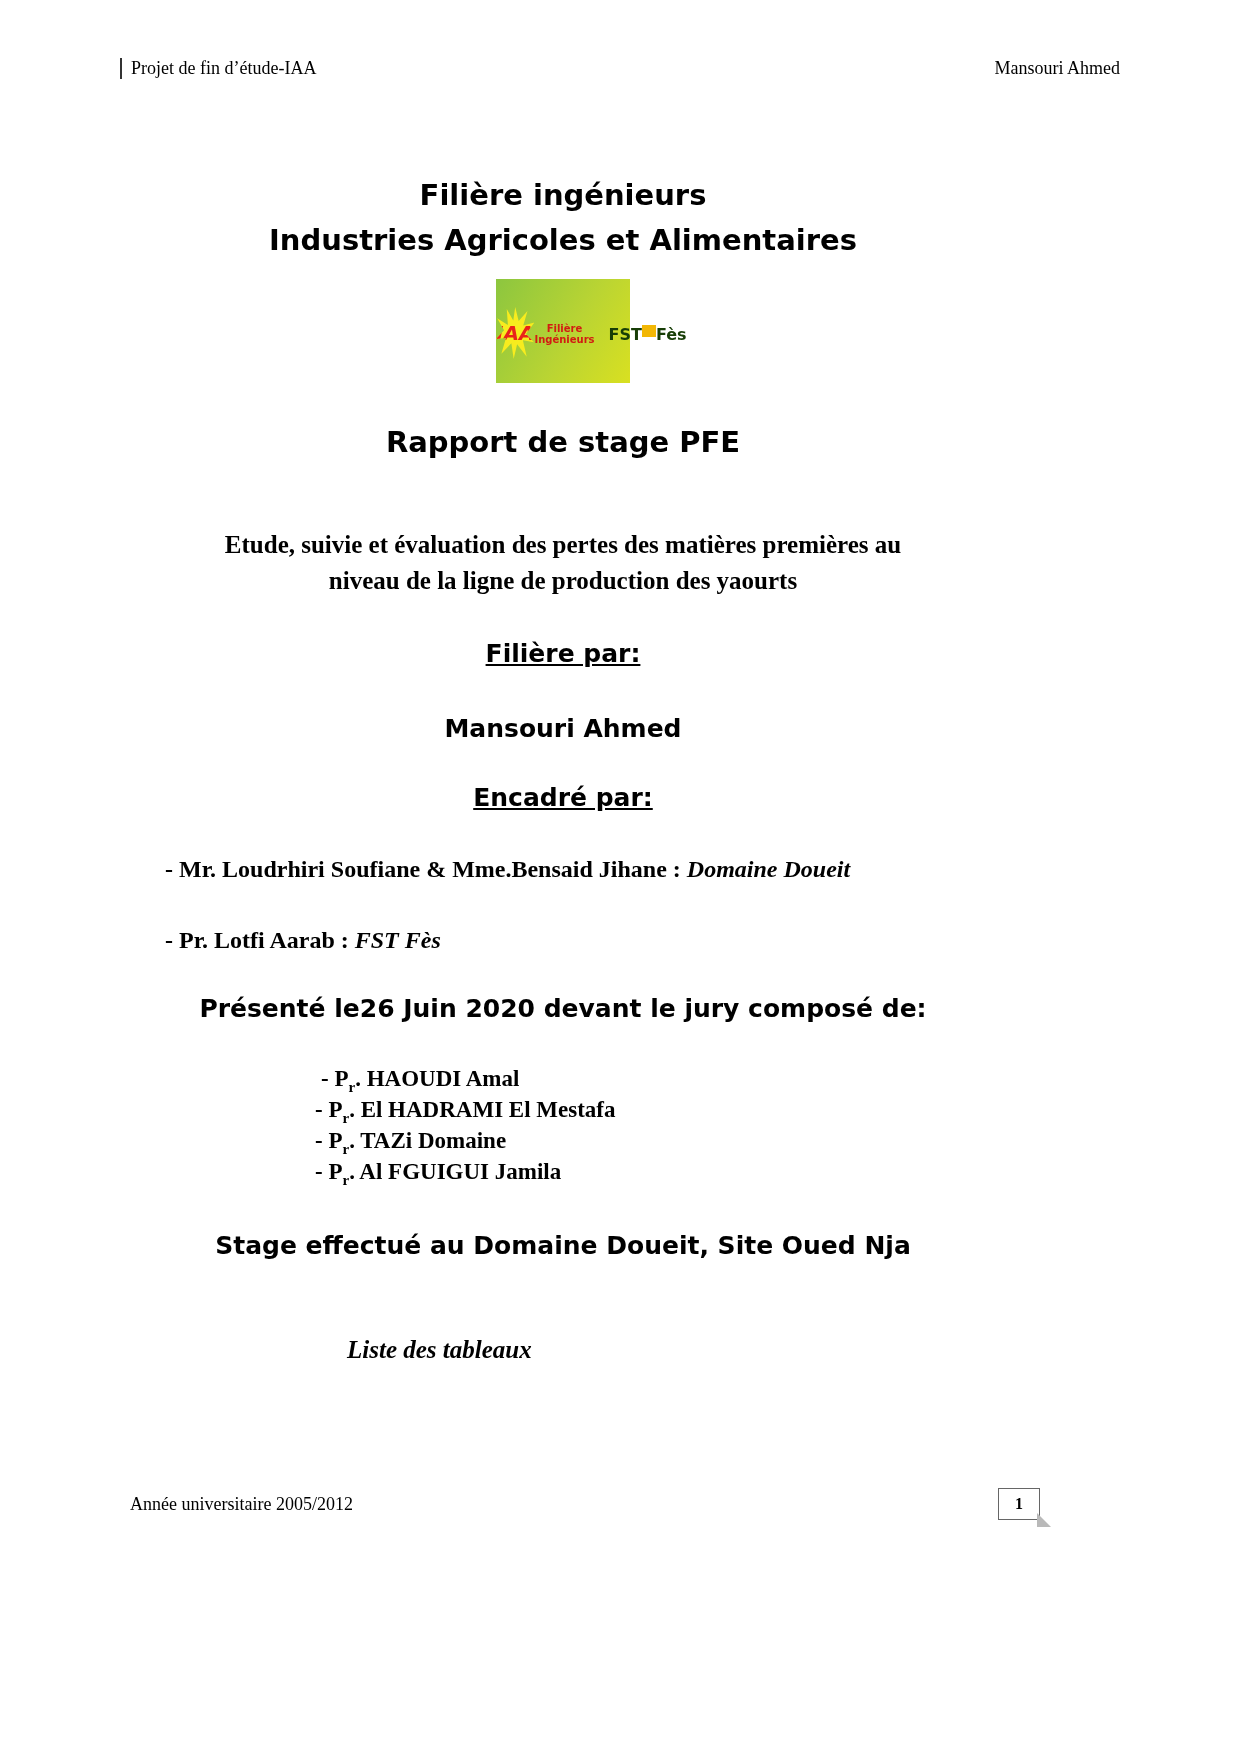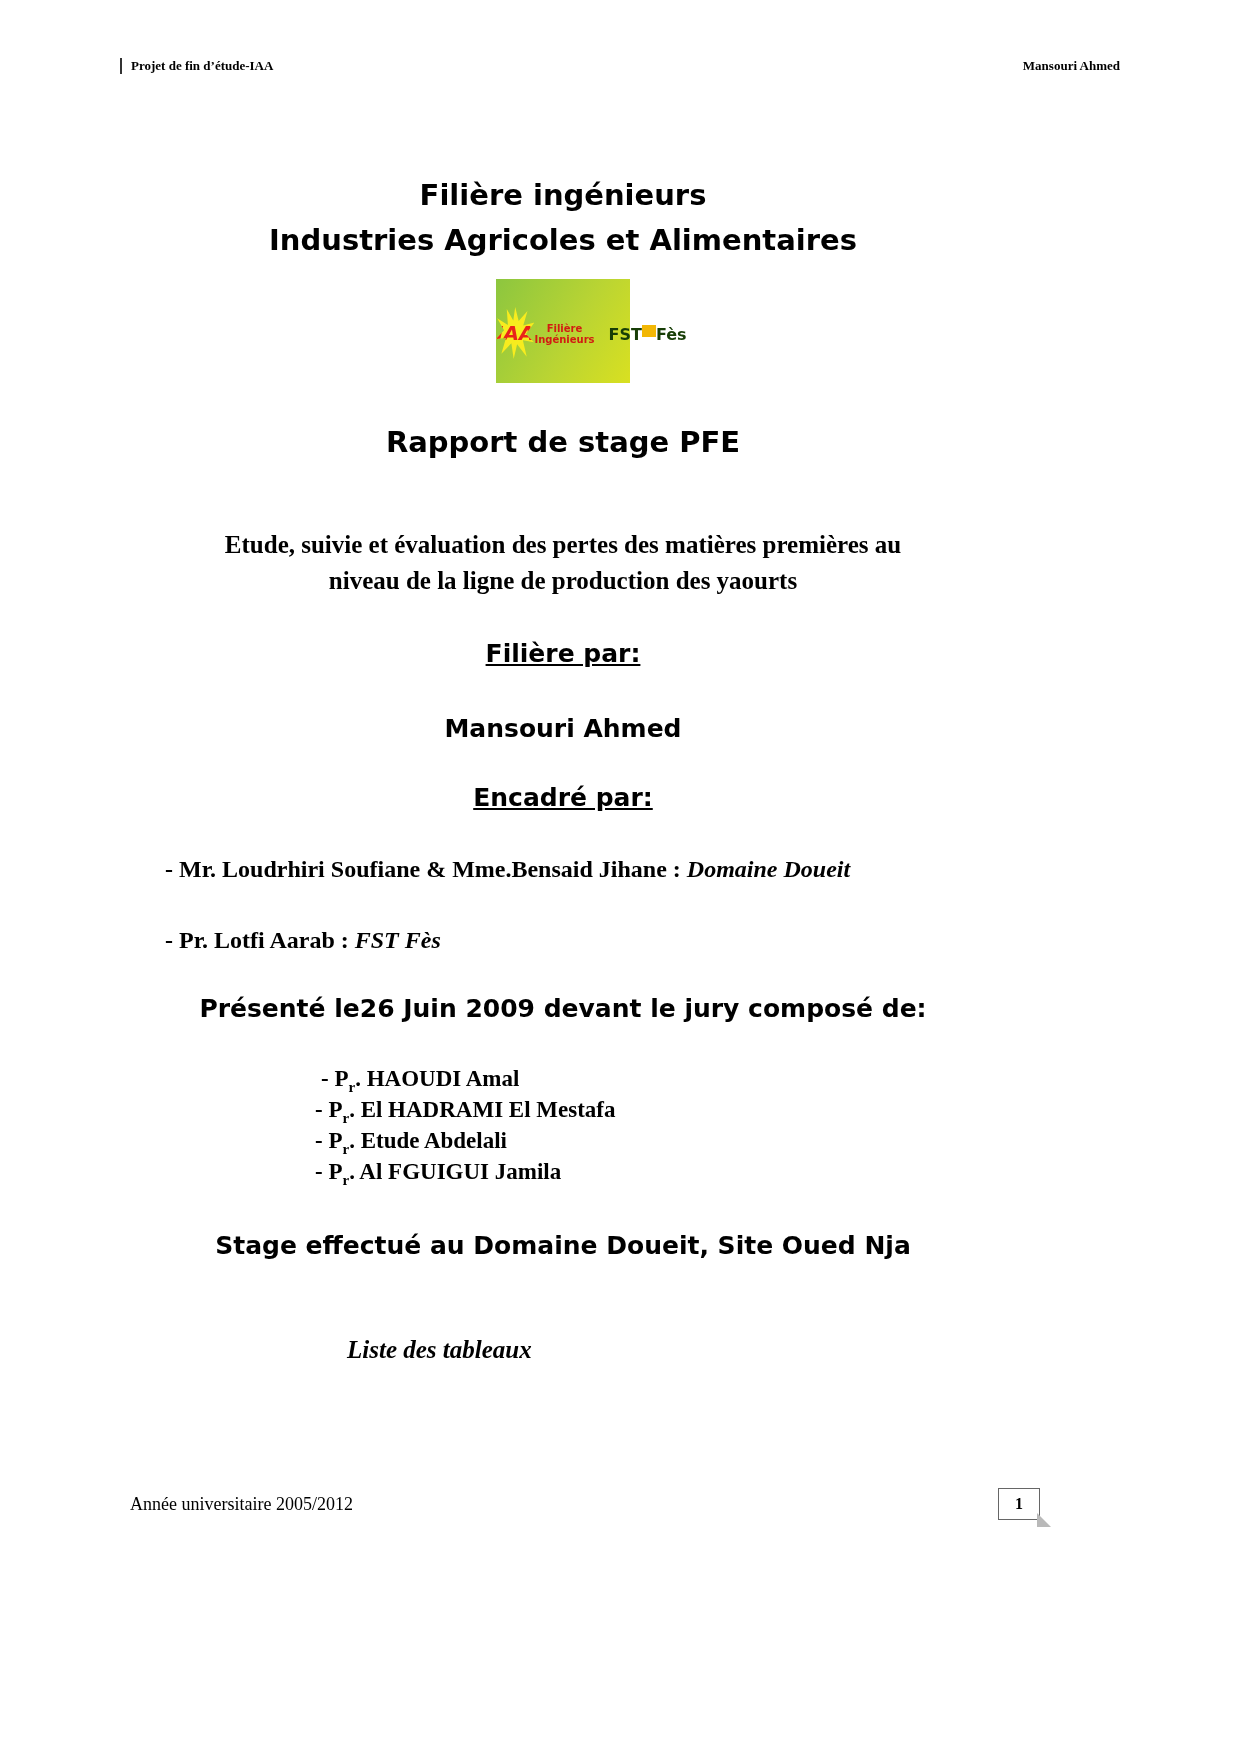--- a/index.html
+++ b/index.html
@@ -19,22 +19,21 @@
 
   
   .header {
     position: absolute;
     top: 58px;
     left: 120px;
     right: 120px;
     display: flex;
     justify-content: space-between;
     align-items: flex-start;
-    font-size: 13px;
-    font-weight: bold;
+    font-size: 18px;
   }
   .header-left {
     border-left: 2px solid #333;
     padding-left: 9px;
   }
 
   
   .main {
     position: absolute;
     top: 128px;
@@ -255,31 +254,31 @@
 
     <div class="encadrants">
       <div class="encadrant-row">
         <span>- Mr. Loudrhiri Soufiane &amp; Mme.Bensaid Jihane : </span><span class="it">Domaine Doueit</span>
       </div>
       <div class="encadrant-row">
         <span>- Pr. Lotfi Aarab : </span><span class="it">FST Fès</span>
       </div>
     </div>
 
-    <p class="presente comic">Présenté le26 Juin 2009 devant le jury composé de:</p>
+    <p class="presente comic">Présenté le26 Juin 2020 devant le jury composé de:</p>
 
     <div class="jury-list">
       <div class="jury-row first">
         <span>- P</span><sub>r</sub><span>. HAOUDI Amal</span>
       </div>
       <div class="jury-row">
         <span>- P</span><sub>r</sub><span>. El HADRAMI El Mestafa</span>
       </div>
       <div class="jury-row">
-        <span>- P</span><sub>r</sub><span>. Etude Abdelali</span>
+        <span>- P</span><sub>r</sub><span>. TAZi Domaine</span>
       </div>
       <div class="jury-row">
         <span>- P</span><sub>r</sub><span>. Al FGUIGUI Jamila</span>
       </div>
     </div>
 
     <p class="stage comic">Stage effectué au Domaine Doueit, Site Oued Nja</p>
 
     <p class="liste-tableaux">Liste des tableaux</p>
 

